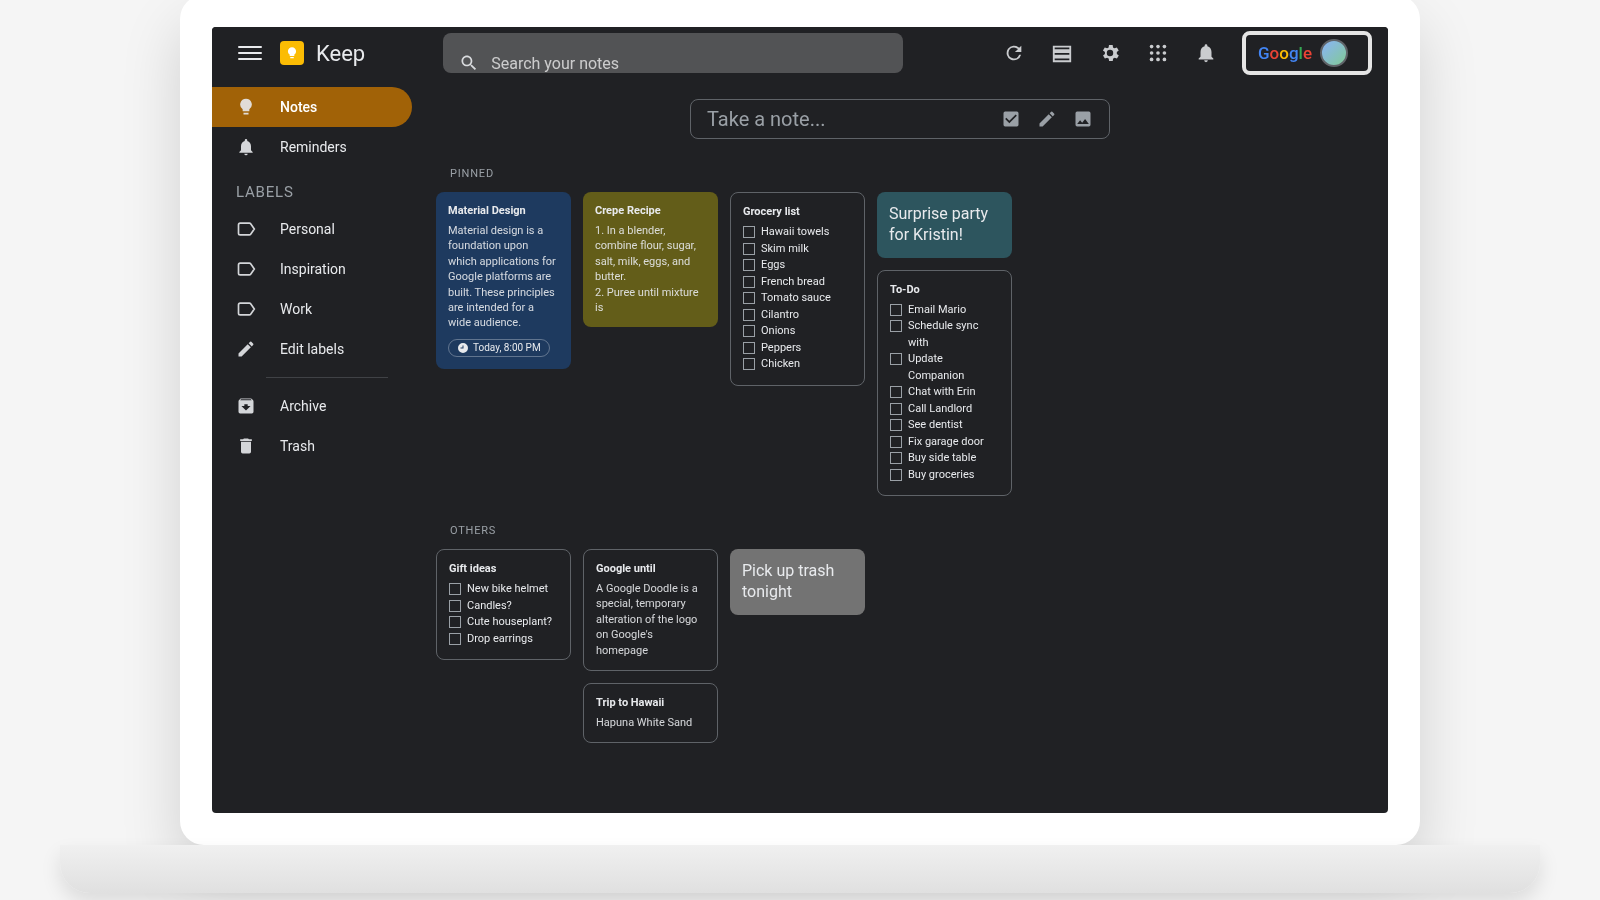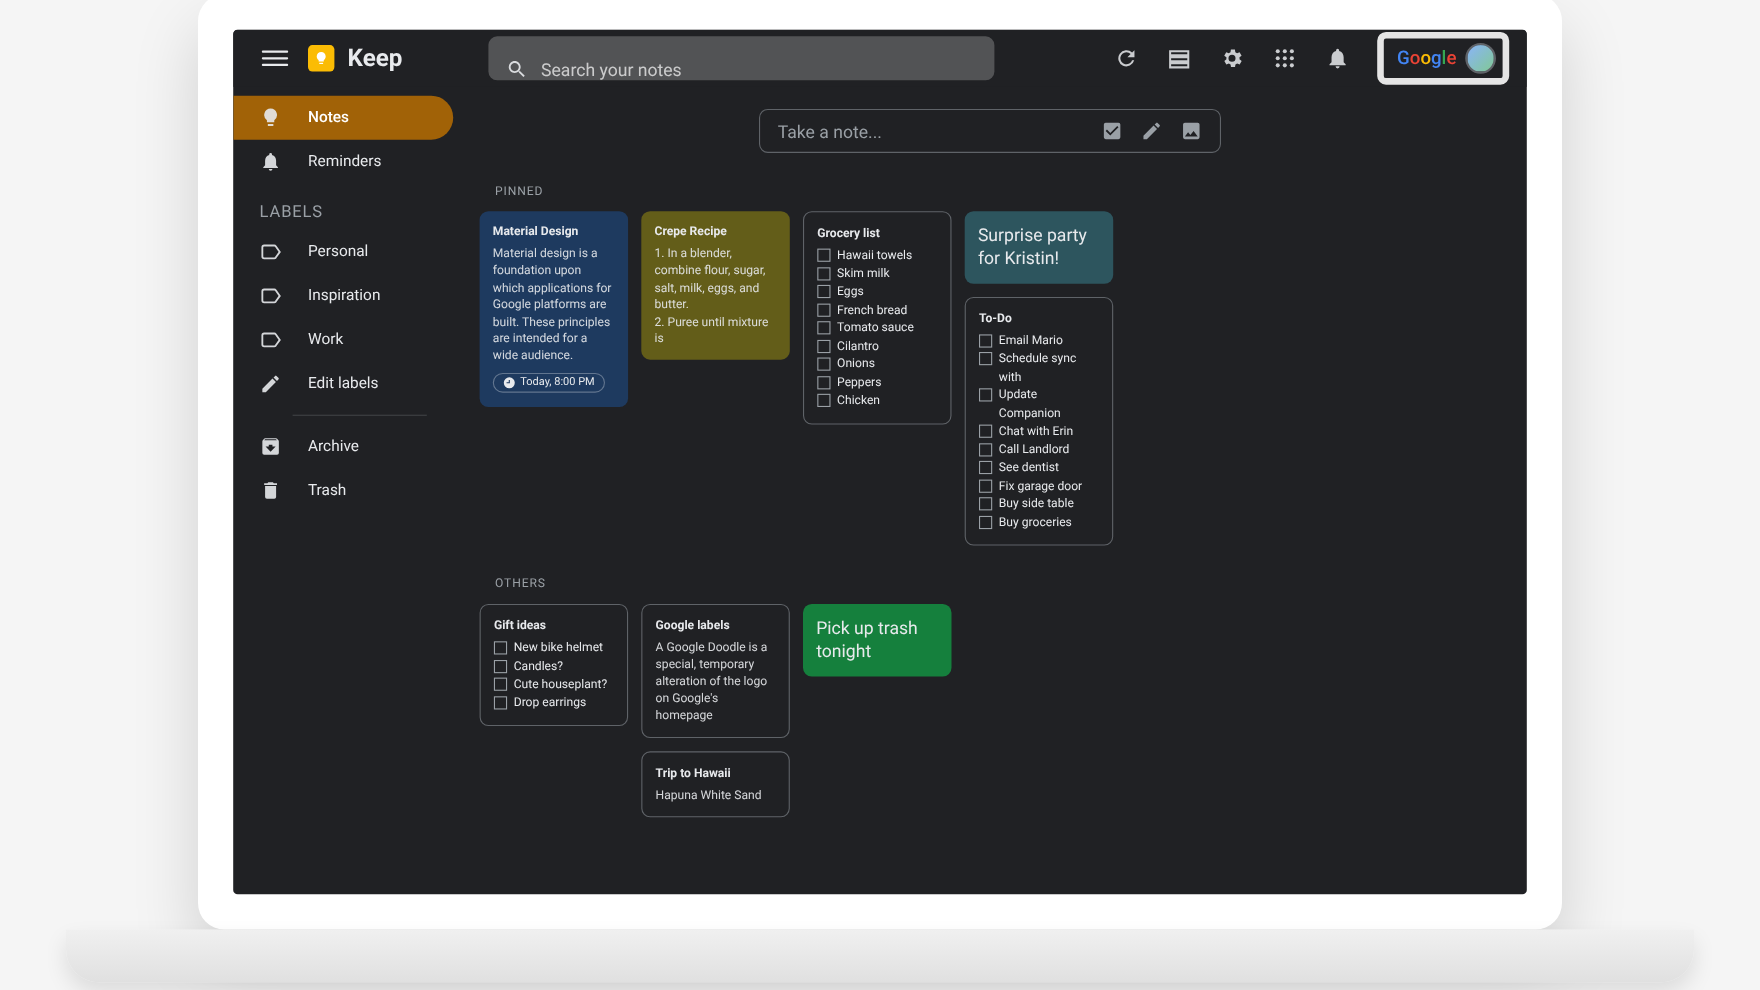--- a/index.html
+++ b/index.html
@@ -5,56 +5,56 @@
 *{box-sizing:border-box;margin:0;padding:0;font-family:'Product Sans',Roboto,Arial,sans-serif}
 body{background:#f5f5f5;display:flex;align-items:center;justify-content:center;height:900px;width:1600px;overflow:hidden}
 .device{width:1240px;height:850px;background:#fff;border-radius:24px;box-shadow:0 30px 60px rgba(0,0,0,.15);padding:32px;position:relative;margin-top:-60px}
 .device::after{content:"";position:absolute;bottom:-48px;left:-120px;right:-120px;height:48px;background:linear-gradient(to bottom,#f0f0f0,#e0e0e0);border-radius:0 0 30px 30px;box-shadow:0 10px 20px rgba(0,0,0,.1)}
 .screen{width:100%;height:100%;background:#202124;border-radius:4px;overflow:hidden;display:flex;flex-direction:column;color:#e8eaed}
 .topbar{height:52px;background:#202124;display:flex;align-items:center;padding:0 16px;gap:8px}
 .hamburger{width:24px;height:24px;display:flex;flex-direction:column;justify-content:center;gap:4px;cursor:pointer;padding:10px;box-sizing:content-box}
 .hamburger span{height:2px;background:#e8eaed;border-radius:1px}
 .keep-logo{width:24px;height:24px;background:#fbbc04;border-radius:4px;display:flex;align-items:center;justify-content:center}
 .keep-logo svg{width:14px;height:14px}
-.app-title{font-size:22px;color:#e8eaed;font-weight:700;margin-left:4px}
+.app-title{font-size:22px;color:#e8eaed;font-weight:400;margin-left:4px}
 .search{flex:0 0 460px;height:40px;background:rgba(241,243,244,.24);border-radius:8px;display:flex;align-items:flex-end;padding:0 16px;margin-left:70px;gap:12px}
 .search svg{width:20px;height:20px;fill:#e8eaed;opacity:.9}
 .search input{flex:1;background:none;border:none;color:#e8eaed;font-size:16px;outline:none}
 .search input::placeholder{color:rgba(255,255,255,.7)}
 .toolbar-right{margin-left:auto;display:flex;align-items:center;gap:8px}
 .iconbtn{width:40px;height:40px;display:flex;align-items:center;justify-content:center;cursor:pointer;border-radius:50%}
 .iconbtn svg{width:22px;height:22px;fill:#e8eaed;opacity:.85}
-.glogo{display:flex;align-items:center;gap:8px;border:6px solid #e5e5e5;border-radius:8px;padding:4px 6px 4px 12px;margin-left:8px}
+.glogo{display:flex;align-items:center;gap:8px;border:4px solid #e5e5e5;border-radius:8px;padding:4px 20px 4px 12px;margin-left:8px}
 .glogo-text{font-size:17px;font-weight:500}
 .glogo-text span:nth-child(1){color:#4285f4}.glogo-text span:nth-child(2){color:#ea4335}.glogo-text span:nth-child(3){color:#fbbc04}.glogo-text span:nth-child(4){color:#4285f4}.glogo-text span:nth-child(5){color:#34a853}.glogo-text span:nth-child(6){color:#ea4335}
 .avatar{width:28px;height:28px;border-radius:50%;background:linear-gradient(135deg,#8ab4f8,#81c995);border:2px solid #5f6368}
 .body{flex:1;display:flex;overflow:hidden}
 .sidebar{width:200px;padding-top:8px;flex-shrink:0}
 .navitem{height:40px;display:flex;align-items:center;padding-left:24px;gap:24px;border-radius:0 25px 25px 0;cursor:pointer;font-size:14px;color:#e8eaed}
 .navitem.active{background:#a16207;color:#fff;font-weight:500}
 .navitem svg{width:20px;height:20px;fill:#e8eaed;opacity:.9;flex-shrink:0}
 .labels-hdr{font-size:15px;letter-spacing:.8px;color:#9aa0a6;padding:16px 24px 8px;text-transform:uppercase}
 .divider{height:1px;background:#5f6368;margin:8px 24px 8px 54px;opacity:.5}
 .main{flex:1;overflow-y:auto;padding:20px 24px}
 .take-note{width:420px;margin:0 auto 28px;height:40px;border:1px solid #5f6368;border-radius:8px;display:flex;align-items:center;padding:0 16px;gap:16px}
-.take-note-text{flex:1;color:#9aa0a6;font-size:16px}
+.take-note-text{flex:1;color:#9aa0a6;font-size:20px}
 .take-note svg{width:20px;height:20px;fill:#9aa0a6;cursor:pointer}
 .section-hdr{font-size:11px;letter-spacing:.8px;color:#9aa0a6;text-transform:uppercase;margin:0 0 12px 14px}
 .grid{display:flex;gap:12px;margin-bottom:28px}
 .col{display:flex;flex-direction:column;gap:12px;width:135px}
 .note{border:1px solid #5f6368;border-radius:8px;padding:12px;font-size:14px}
 .note.fill{border:none}
 .note-title{font-weight:700;margin-bottom:6px;font-size:11px}
 .note-body{font-size:11px;line-height:1.4;opacity:.9}
 .note-big{font-size:16px;font-weight:400;line-height:1.3}
 .chip{display:inline-flex;align-items:center;gap:4px;border:1px solid rgba(255,255,255,.3);border-radius:12px;padding:2px 8px;font-size:10px;margin-top:8px}
 .chip svg{width:12px;height:12px;fill:#e8eaed}
 .check-item{display:flex;align-items:flex-start;gap:6px;font-size:11px;line-height:1.5}
 .check-item::before{content:"";width:10px;height:10px;border:1px solid #9aa0a6;margin-top:2px;flex-shrink:0}
-.c-blue{background:#1e3a5f}.c-olive{background:#635d19}.c-teal{background:#2d555e}.c-green{background:#15803d}
+.c-blue{background:#1e3a5f}.c-olive{background:#635d19}.c-teal{background:#2d555e}.c-green{background:#737373}
 </style>
 </head>
 <body>
 
 <div class="device">
 <div class="screen">
   <div class="topbar">
     <div class="hamburger">
           <span></span>
           <span></span>
@@ -247,21 +247,21 @@
             <div>
                   <div class="check-item">New bike helmet</div>
                   <div class="check-item">Candles?</div>
                   <div class="check-item">Cute houseplant?</div>
                   <div class="check-item">Drop earrings</div>
                 </div>
           </div>
         </div>
         <div class="col">
           <div class="note">
-            <div class="note-title">Google labels</div>
+            <div class="note-title">Google until</div>
             <div class="note-body">A Google Doodle is a special, temporary alteration of the logo on Google's homepage</div>
           </div>
           <div class="note">
             <div class="note-title">Trip to Hawaii</div>
             <div class="note-body">Hapuna White Sand</div>
           </div>
         </div>
         <div class="col">
           <div class="note fill c-green">
             <div class="note-big">Pick up trash tonight</div>

